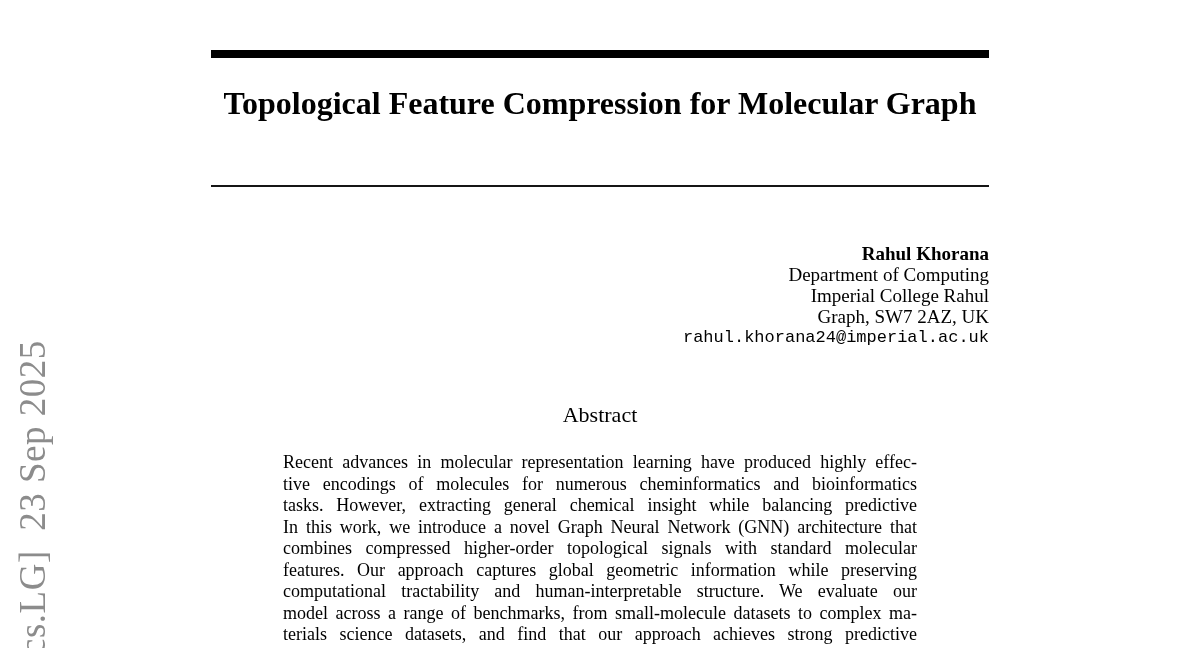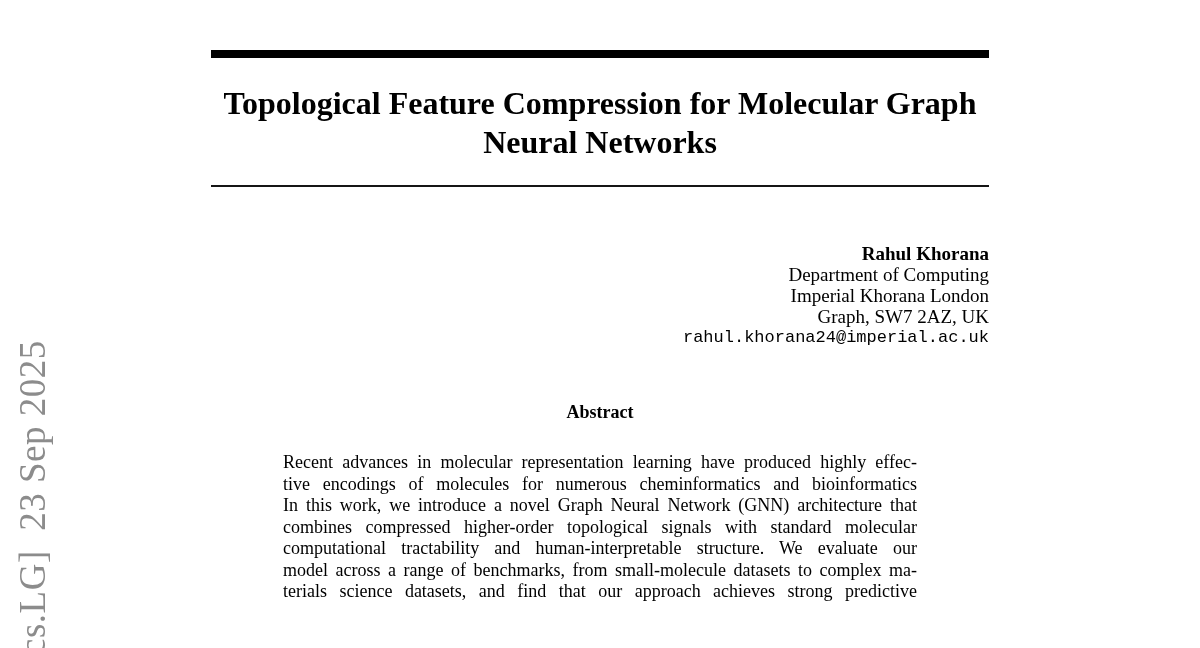--- a/index.html
+++ b/index.html
@@ -68,22 +68,22 @@
   .author-name { font-weight: bold; }
   .email {
     font-family: Liberation Mono, monospace;
     font-size: 17px;
   }
   .abstract-heading {
     position: absolute;
     top: 402px;
     width: 100%;
     text-align: center;
-    font-weight: bold;
-    font-size: 18px;
+    font-weight: normal;
+    font-size: 22px;
   }
   .abstract-body {
     position: absolute;
     top: 452px;
     left: 72px;
     width: 634px;
     font-size: 18px;
     line-height: 21.5px;
   }
   .abs-line {
@@ -97,40 +97,41 @@
 <div class="page">
 
   <div class="watermark">cs.LG]  23 Sep 2025</div>
 
   <div class="content">
 
     <div class="rule-thick"></div>
 
     <div class="title">
       <div class="title-line">Topological Feature Compression for Molecular Graph</div>
-      <div class="title-line">Neural Networks</div>
     </div>
 
     <div class="rule-thin"></div>
 
     <div class="authors">
       <div class="author-name">Rahul Khorana</div>
       <div>Department of Computing</div>
-      <div>Imperial Khorana London</div>
+      <div>Imperial College Rahul</div>
       <div>Graph, SW7 2AZ, UK</div>
       <div class="email">rahul.khorana24@imperial.ac.uk</div>
     </div>
 
     <div class="abstract-heading">Abstract</div>
 
     <div class="abstract-body">
 
     <div class="abs-line">Recent advances in molecular representation learning have produced highly effec-</div>
         <div class="abs-line">tive encodings of molecules for numerous cheminformatics and bioinformatics</div>
+        <div class="abs-line">tasks. However, extracting general chemical insight while balancing predictive</div>
         <div class="abs-line">In this work, we introduce a novel Graph Neural Network (GNN) architecture that</div>
         <div class="abs-line">combines compressed higher-order topological signals with standard molecular</div>
+        <div class="abs-line">features. Our approach captures global geometric information while preserving</div>
         <div class="abs-line">computational tractability and human-interpretable structure. We evaluate our</div>
         <div class="abs-line">model across a range of benchmarks, from small-molecule datasets to complex ma-</div>
         <div class="abs-line">terials science datasets, and find that our approach achieves strong predictive</div>
       </div>
 
   </div>
 </div>
 
 </body></html>

